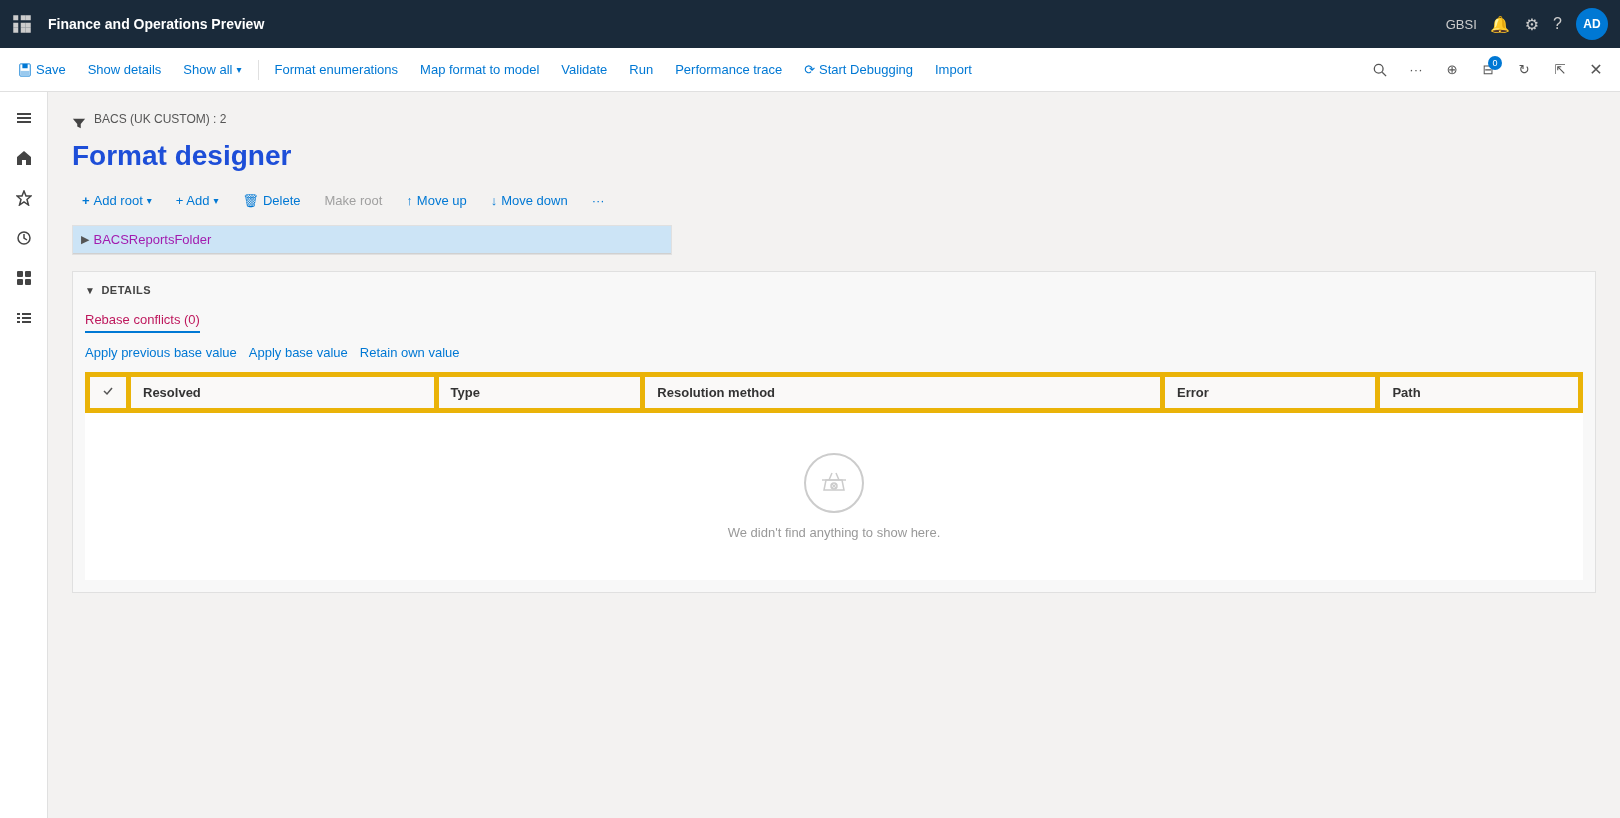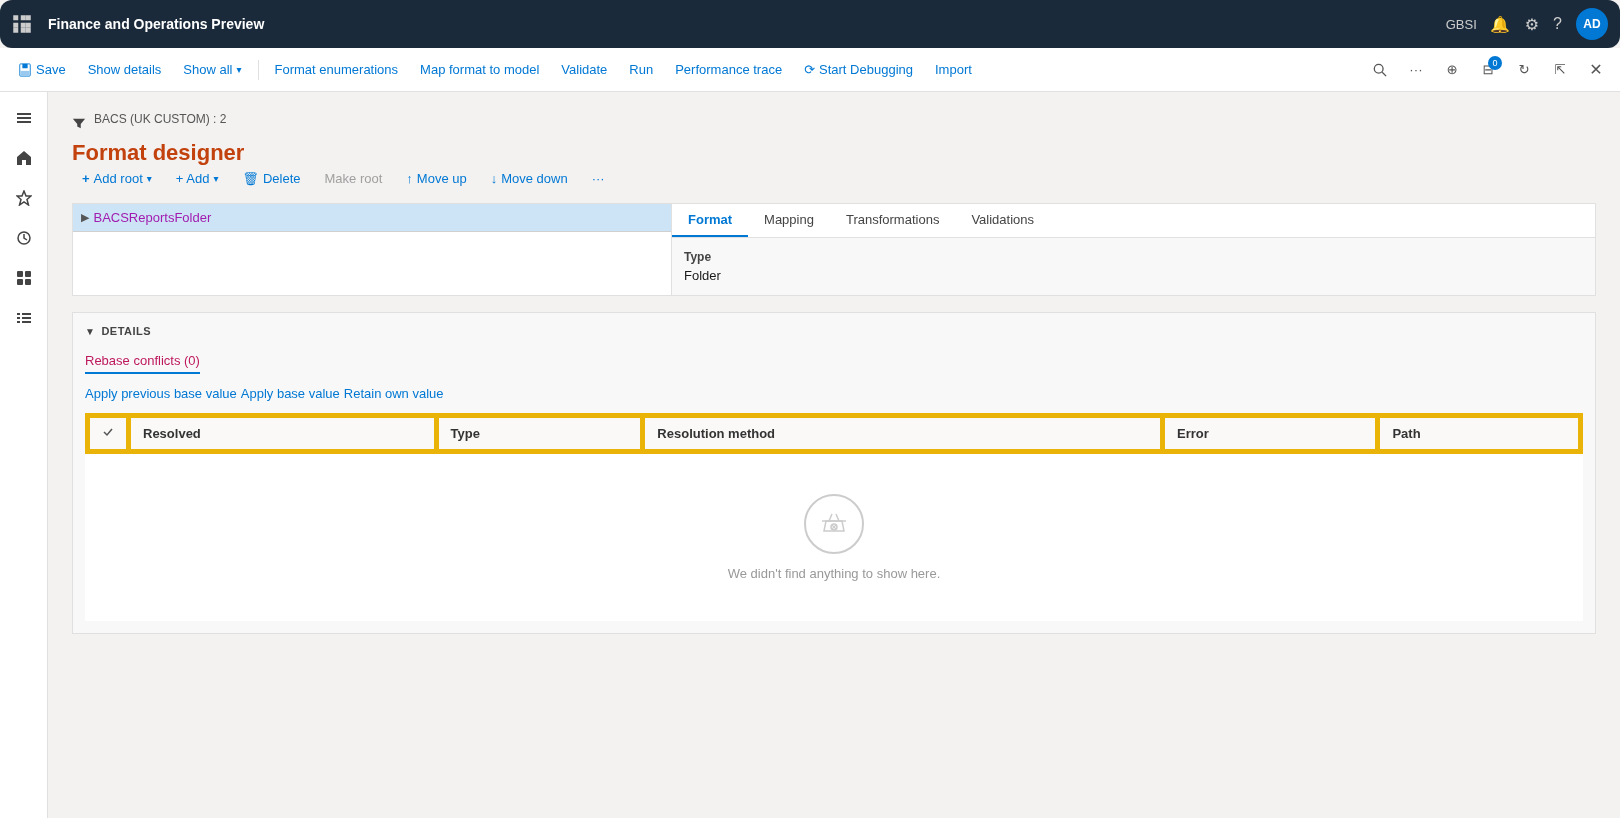--- a/index.html
+++ b/index.html
@@ -7,21 +7,20 @@
 
     
     .topbar {
       background: #1a2a3a;
       color: #fff;
       height: 48px;
       display: flex;
       align-items: center;
       padding: 0 12px;
       gap: 8px;
-      border-radius: 12px;
     }
     .topbar-grid { display: flex; align-items: center; gap: 4px; cursor: pointer; }
     .topbar-grid svg { width: 20px; height: 20px; fill: #ccc; }
     .topbar-title { font-size: 14px; font-weight: 600; color: #fff; margin-left: 8px; white-space: nowrap; }
     .topbar-search {
       flex: 1;
       max-width: 600px;
       margin: 0 40px;
       background: #2c3e52;
       border: 1px solid #3d5166;
@@ -91,21 +90,21 @@
 
     
     .content {
       flex: 1;
       overflow: auto;
       padding: 20px 24px;
       background: #f3f2f1;
     }
 
     .breadcrumb { font-size: 12px; color: #555; margin-bottom: 8px; }
-    .page-title { font-size: 22px; font-weight: 600; color: #c2410c; margin-bottom: 0; }
+    .page-title { font-size: 28px; font-weight: 600; color: #1d4ed8; margin-bottom: 16px; }
 
     
     .toolbar {
       display: flex; align-items: center; gap: 4px;
       margin-bottom: 12px;
     }
     .toolbar-btn {
       display: flex; align-items: center; gap: 4px;
       padding: 5px 10px; cursor: pointer;
       color: #0078d4; font-size: 13px;
@@ -173,21 +172,21 @@
 
     .conflict-tab {
       display: inline-block;
       padding: 4px 0; margin-right: 20px;
       font-size: 13px; color: #be185d;
       border-bottom: 2px solid #0078d4;
       cursor: pointer; font-weight: 500;
     }
 
     .conflict-actions {
-      display: flex; gap: 4px; margin-top: 12px; margin-bottom: 12px;
+      display: flex; gap: 12px; margin-top: 12px; margin-bottom: 12px;
     }
     .conflict-action-btn {
       font-size: 13px; color: #0078d4;
       cursor: pointer; background: none; border: none;
     }
 
     
     .data-table {
       width: 100%;
       border-collapse: collapse;
@@ -422,32 +421,20 @@
 
     <div class="format-panel">
 
       <div class="tree-section">
         <div class="tree-row">
           <span class="tree-chevron">▶</span>
           <span class="tree-label">BACSReportsFolder</span>
         </div>
       </div>
 
-      <div class="right-panel">
-        <div class="panel-tabs">
-          <div class="panel-tab active">Format</div>
-          <div class="panel-tab">Mapping</div>
-          <div class="panel-tab">Transformations</div>
-          <div class="panel-tab">Validations</div>
-        </div>
-        <div class="panel-content">
-          <div class="type-label">Type</div>
-          <div class="type-value">Folder</div>
-        </div>
-      </div>
     </div>
 
     <div class="details-section">
       <div class="details-header">
         <span class="details-header-icon">▼</span>
         <span>DETAILS</span>
       </div>
 
       <div>
         <span class="conflict-tab">Rebase conflicts (0)</span>

